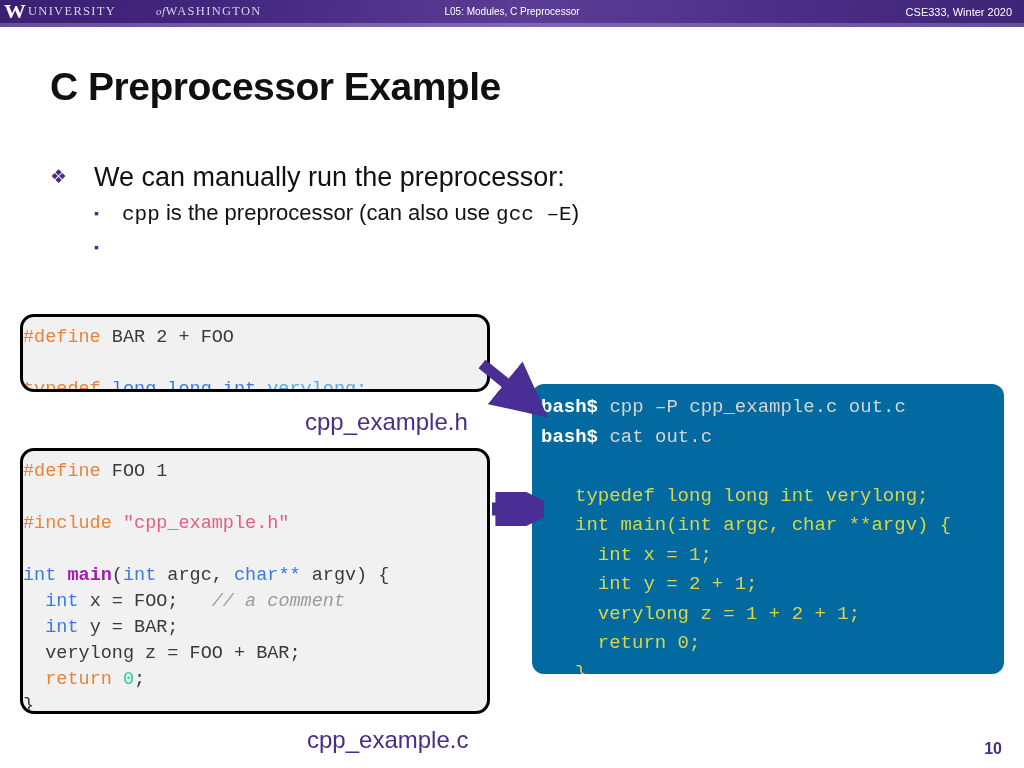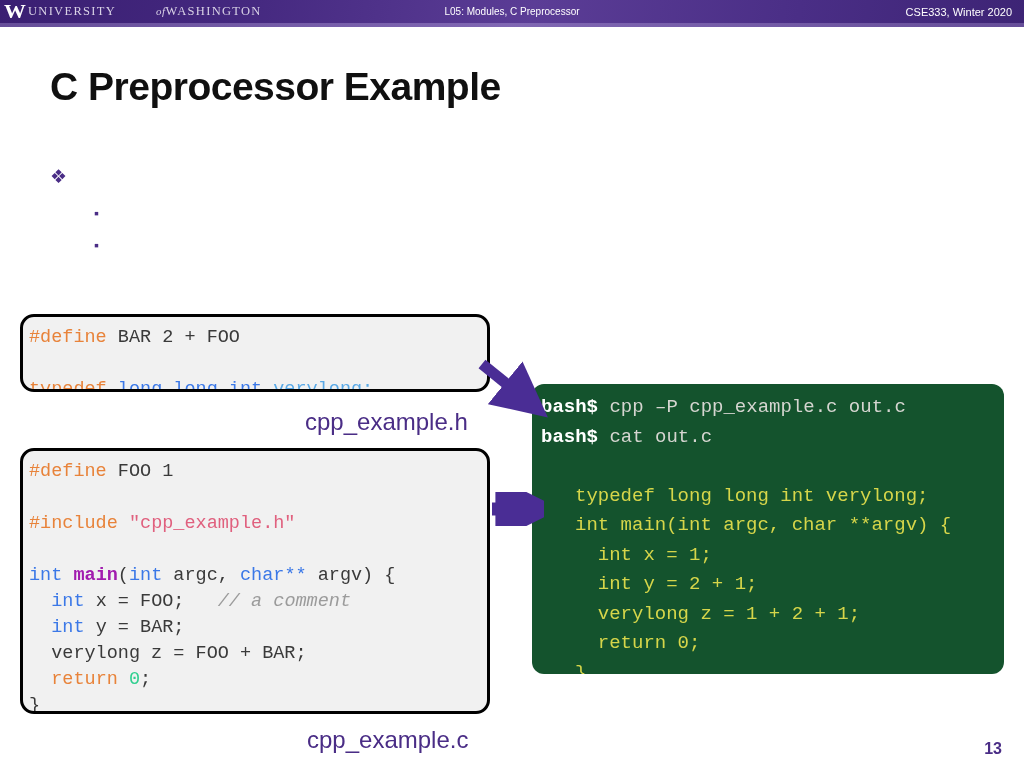--- a/index.html
+++ b/index.html
@@ -110,41 +110,41 @@
   
   .codebox {
     position: absolute;
     background: #f1f1f1;
     border: 3px solid #000000;
     border-radius: 14px;
     font-family: "Liberation Mono", monospace;
     font-size: 18.5px;
     line-height: 26px;
     color: #3a3a3a;
-    padding: 8px 6px;
+    padding: 8px 0;
     white-space: pre;
     overflow: hidden;
   }
   #codebox-h { left: 20px; top: 314px; width: 470px; height: 78px; }
   #codebox-c { left: 20px; top: 448px; width: 470px; height: 266px; }
 
   .k-pre  { color: #e8833a; }          
   .k-type { color: #3b78e7; }          
   .k-vlong{ color: #5aa9e6; }          
   .k-str  { color: #e0607e; }          
   .k-fn   { color: #a21caf; font-weight: bold; }  
   .k-num  { color: #2fcf8f; }          
   .k-cmt  { color: #9b9b9b; font-style: italic; } 
 
   
   .terminal {
     position: absolute;
     left: 532px; top: 384px;
     width: 472px; height: 290px;
-    background: #14532d;
+    background: #0369a1;
     border-radius: 12px;
     font-family: "Liberation Mono", monospace;
     font-size: 19px;
     line-height: 29.5px;
     color: #cfcfc9;
     padding: 9px 0 0 9px;
     white-space: pre;
     overflow: hidden;
   }
   .t-prompt { color: #ffffff; font-weight: bold; }
@@ -186,23 +186,25 @@
   <div class="banner-center">L05:  Modules, C Preprocessor</div>
   <div class="banner-right">CSE333, Winter 2020</div>
 </div>
 <div class="banner-underline"></div>
 
 <div class="slide-title">C Preprocessor Example</div>
 
 <div class="bullets">
   <div class="b1">
     <span class="marker">❖</span>
+    <span>We can manually run the preprocessor:</span>
   </div>
   <div class="b2">
     <span class="marker">▪</span>
+    <span id="sub-bullet-1"><span class="mono-inline">cpp</span><span> is the preprocessor (can also use </span><span class="mono-inline">gcc  –E</span><span>)</span></span>
   </div>
   <div class="b2">
     <span class="marker">▪</span>
   </div>
 </div>
 
 <div class="codebox" id="codebox-h"><div><span class="k-pre">#define</span><span> BAR 2 + FOO</span></div><div>&nbsp;</div><div><span class="k-pre">typedef</span><span> </span><span class="k-type">long long int</span><span> </span><span class="k-vlong">verylong</span><span class="k-vlong">;</span></div></div>
 <div class="caption" id="caption-h">cpp_example.h</div>
 
 <div class="codebox" id="codebox-c"><div><span class="k-pre">#define</span><span> FOO 1</span></div><div>&nbsp;</div><div><span class="k-pre">#include</span><span> </span><span class="k-str">"cpp_example.h"</span></div><div>&nbsp;</div><div><span class="k-type">int</span><span> </span><span class="k-fn">main</span><span>(</span><span class="k-type">int</span><span> argc, </span><span class="k-type">char**</span><span> argv) {</span></div><div><span>  </span><span class="k-type">int</span><span> x = FOO;   </span><span class="k-cmt">// a comment</span></div><div><span>  </span><span class="k-type">int</span><span> y = BAR;</span></div><div><span>  verylong z = FOO + BAR;</span></div><div><span>  </span><span class="k-pre">return</span><span> </span><span class="k-num">0</span><span>;</span></div><div><span>}</span></div></div>
@@ -221,13 +223,13 @@
 
 <svg class="arrow" id="arrow-horiz" viewBox="0 0 54 34">
   <defs>
     <marker id="ah2" markerWidth="5" markerHeight="5" refX="2.2" refY="2.5" orient="auto">
       <path d="M0,0 L5,2.5 L0,5 z" fill="#4a2d95"></path>
     </marker>
   </defs>
   <line x1="2" y1="17" x2="34" y2="17" stroke="#4a2d95" stroke-width="13" marker-end="url(#ah2)"></line>
 </svg>
 
-<div class="page-num">13</div>
+<div class="page-num">10</div>
 
 </body></html>

